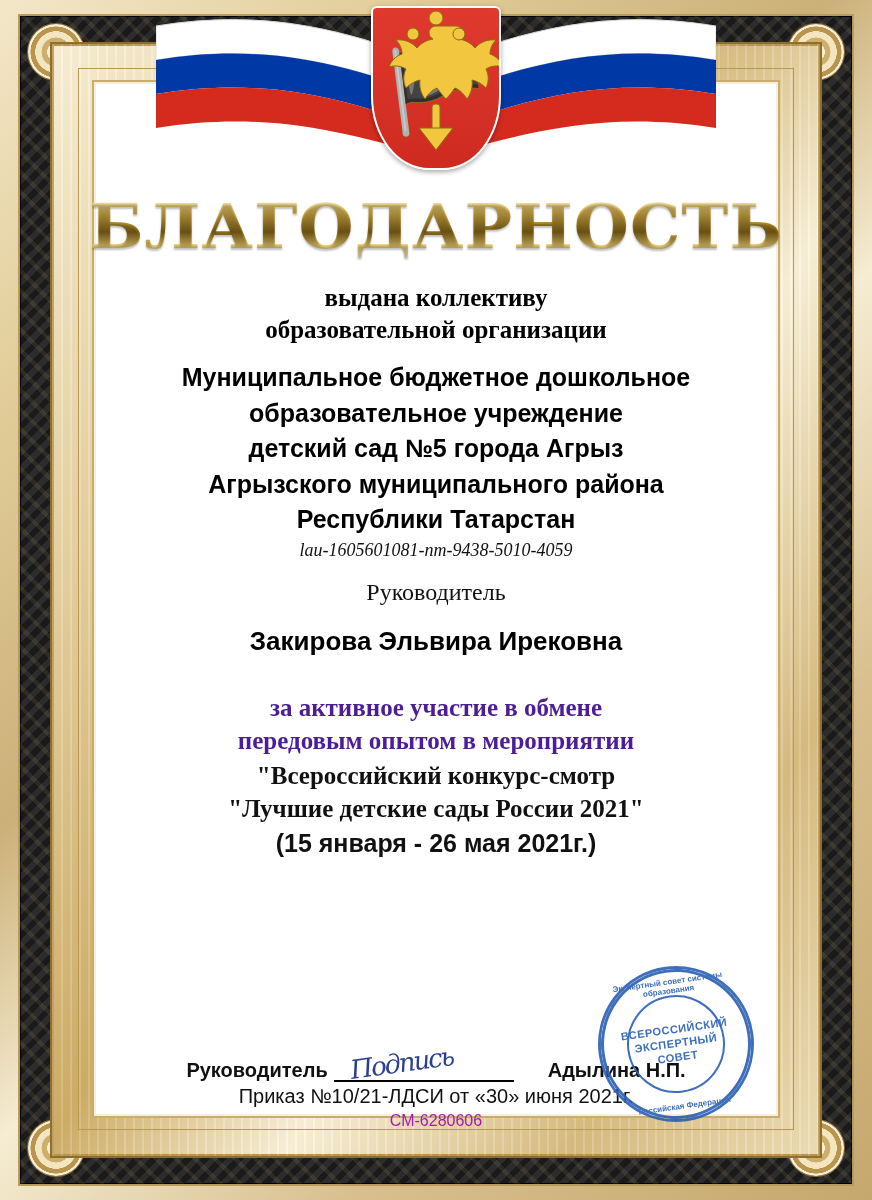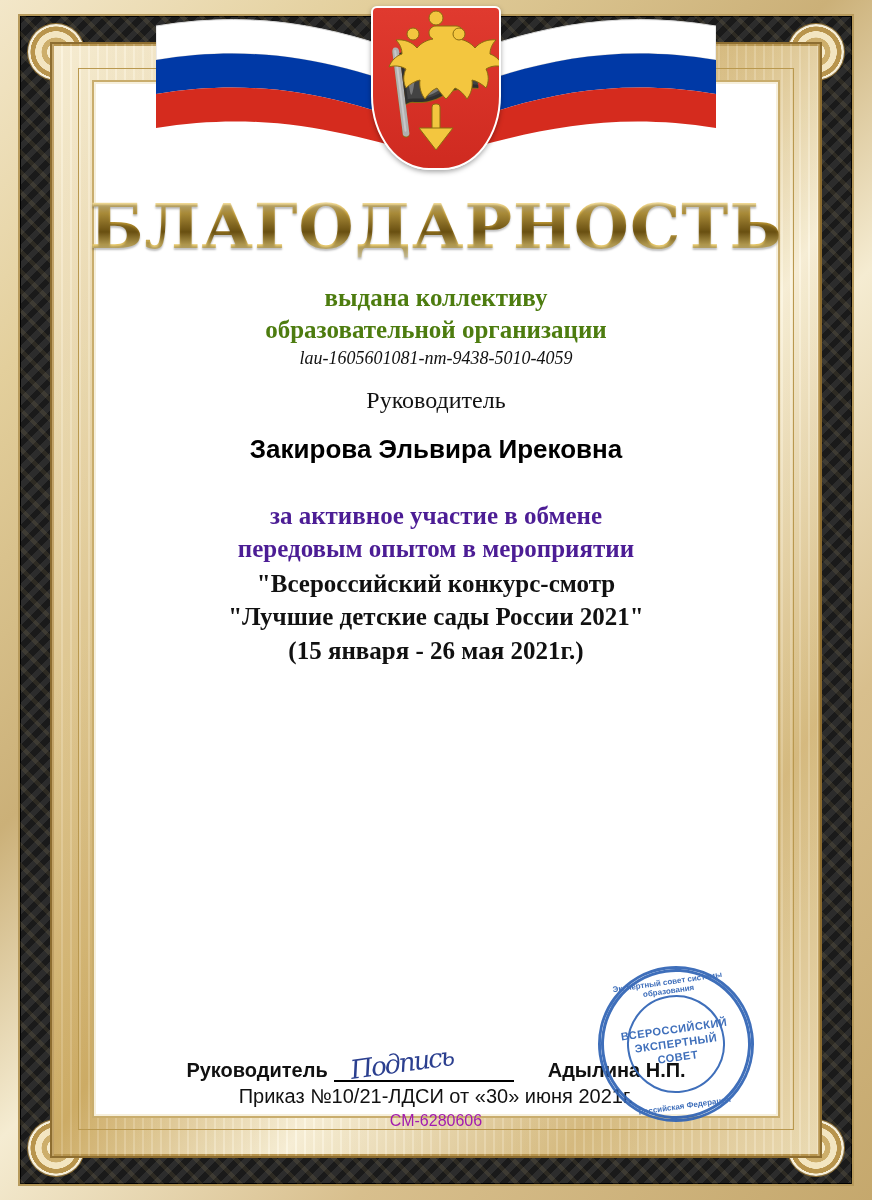--- a/index.html
+++ b/index.html
@@ -155,21 +155,21 @@
     right: 110px;
     top: 282px;
     text-align: center;
     color: #111;
   }
   .line-sub {
     font-family: "Liberation Serif", serif;
     font-weight: 700;
     font-size: 25px;
     line-height: 1.28;
-    color: #4d7c0f;
+    color: #000000;
   }
   .org {
     margin-top: 14px;
     font-family: "Liberation Sans", sans-serif;
     font-weight: 700;
     font-size: 25px;
     line-height: 1.42;
     color: #000;
   }
   .code {
@@ -203,21 +203,21 @@
   .event {
     margin-top: 2px;
     font-family: "Liberation Serif", serif;
     font-weight: 700;
     font-size: 25px;
     line-height: 1.32;
     color: #111;
   }
   .dates {
     margin-top: 4px;
-    font-family: Liberation Serif, serif;
+    font-family: Liberation Sans, sans-serif;
     font-weight: 700;
     font-size: 25px;
     color: #111;
   }
 
   
   .sign-row {
     position: absolute;
     left: 130px;
     right: 130px;
@@ -355,20 +355,27 @@
       </svg>
     </div>
   </div>
 
   <div class="title">БЛАГОДАРНОСТЬ</div>
 
   <div class="content">
     <div class="line-sub">выдана коллективу</div>
     <div class="line-sub">образовательной организации</div>
 
+    <div class="org">
+      <div>Муниципальное бюджетное дошкольное</div>
+      <div>образовательное учреждение</div>
+      <div>детский сад №5 города Агрыз</div>
+      <div>Агрызского муниципального района</div>
+      <div>Республики Татарстан</div>
+    </div>
 
     <div class="code">lau-1605601081-nm-9438-5010-4059</div>
 
     <div class="role">Руководитель</div>
     <div class="person">Закирова Эльвира Ирековна</div>
 
     <div class="reason">
       <div>за активное участие в обмене</div>
       <div>передовым опытом в мероприятии</div>
     </div>

